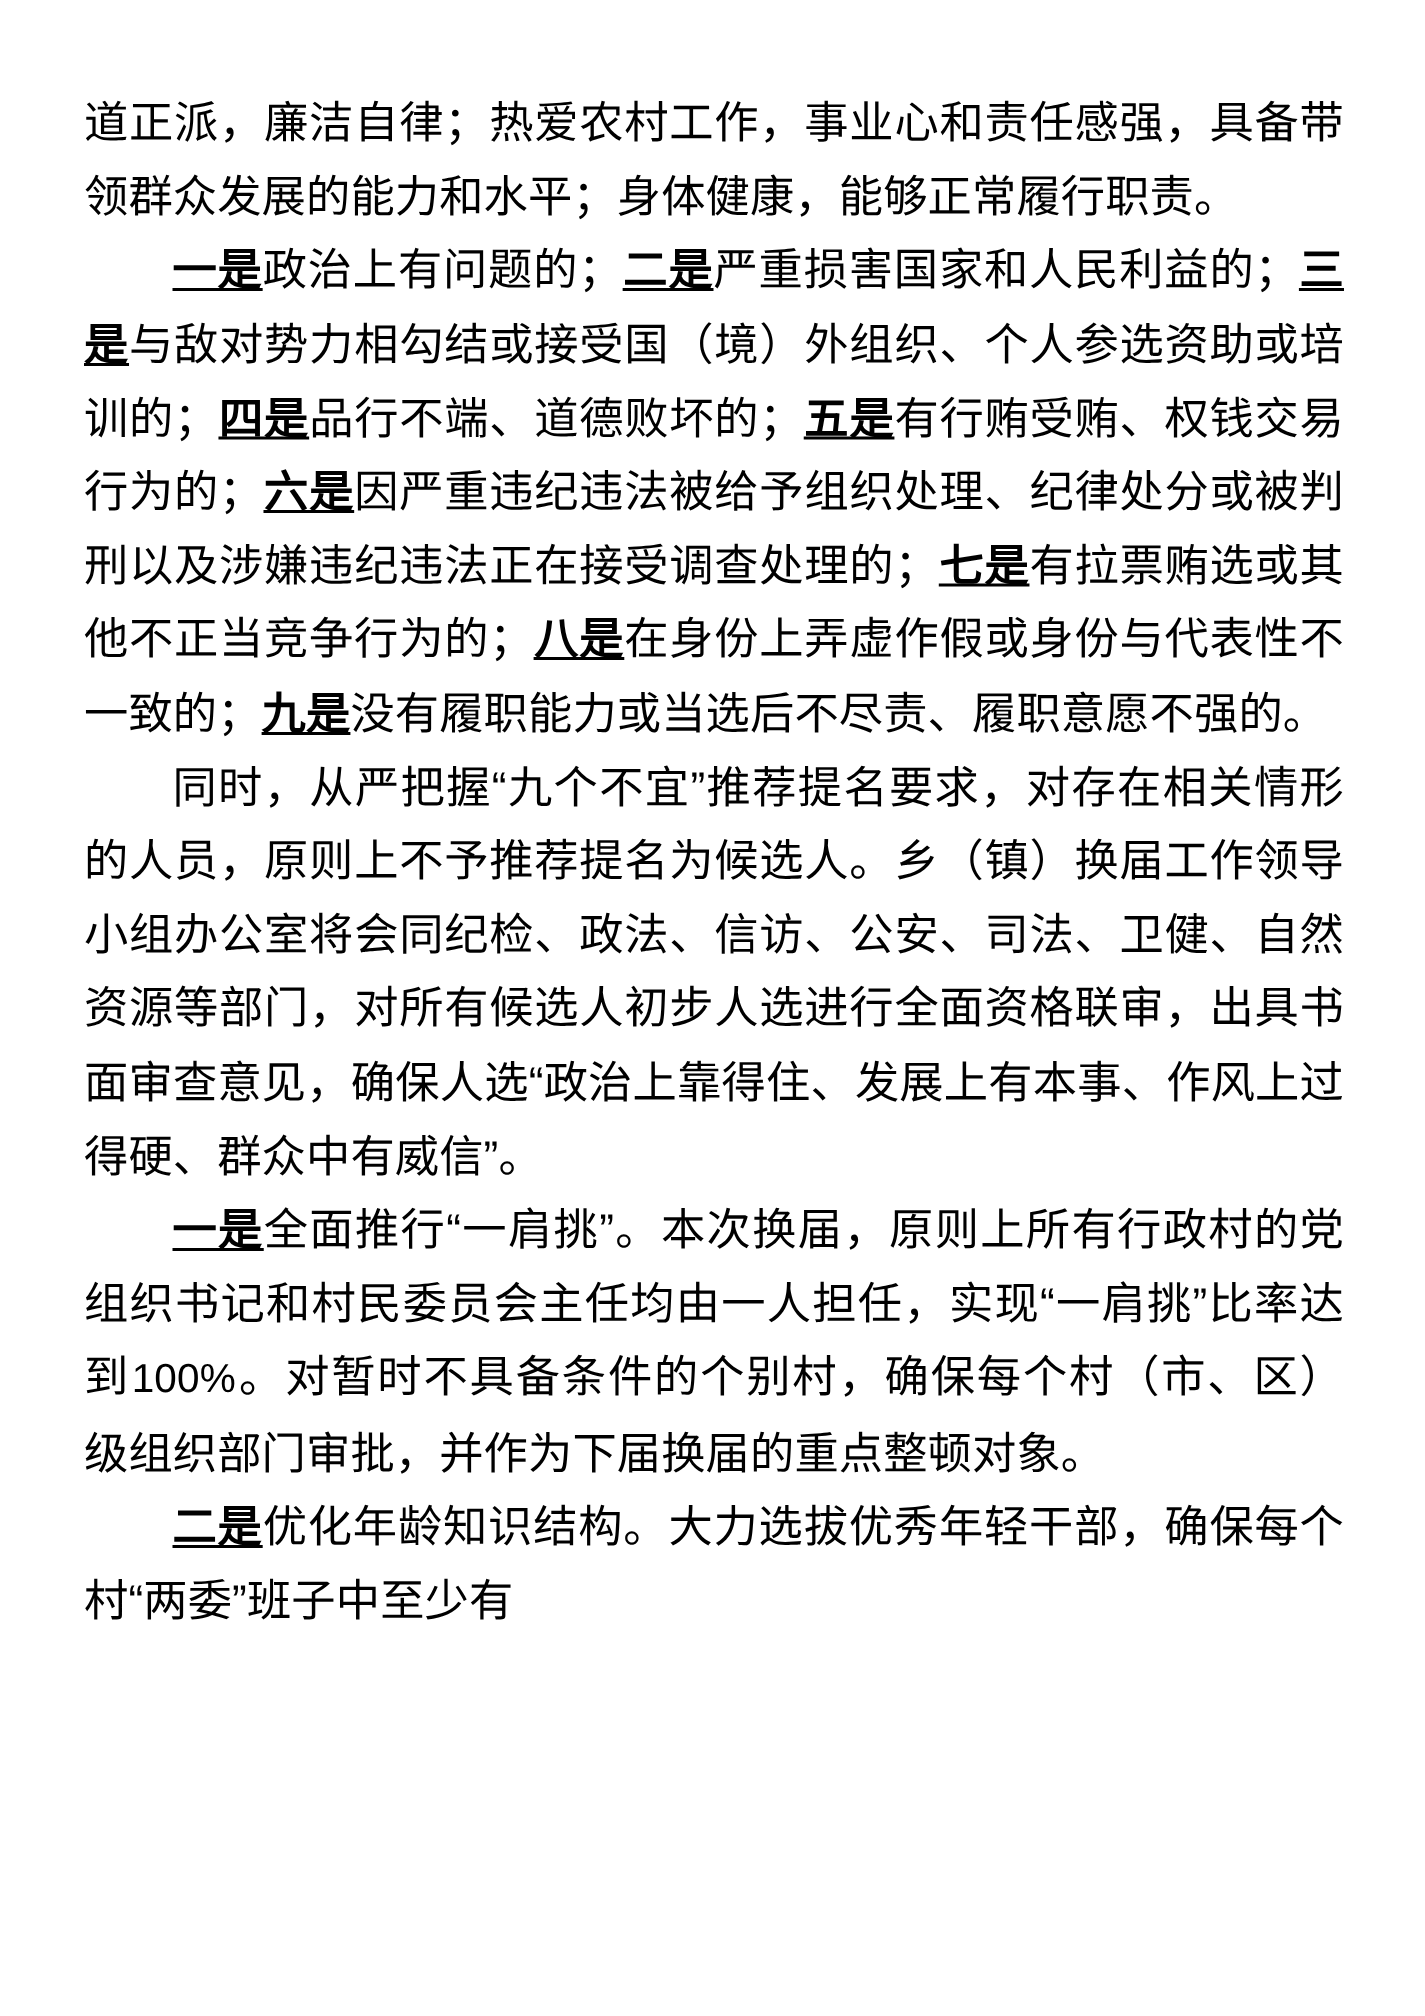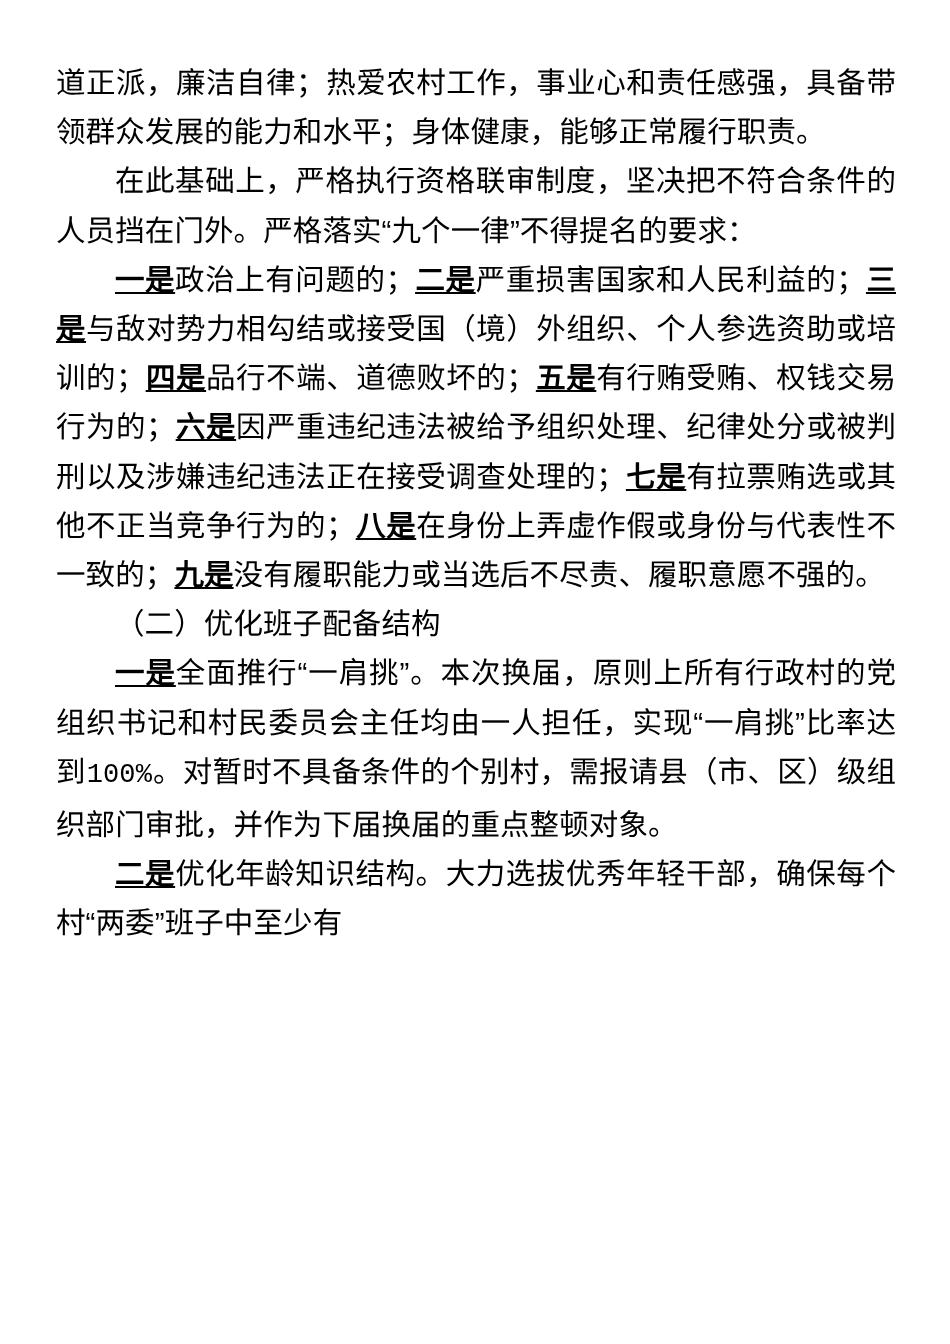--- a/index.html
+++ b/index.html
@@ -44,30 +44,29 @@
     text-indent: 2em;
     font-weight: 400;
   }
   .para b,
   .lead {
     font-weight: 700;
     text-decoration: underline;
   }
   
   .num {
-    font-family: Liberation Mono, monospace;
+    font-family: Liberation Sans, sans-serif;
     font-size: 27px;
     padding: 0 1px;
   }
 </style>
 </head>
 <body>
 
 <div class="page">
   <div class="text-block" id="text-block" style="color: rgb(0, 0, 0);">
       <p class="para"><span>道正派，廉洁自律；热爱农村工作，事业心和责任感强，具备带领群众发展的能力和水平；身体健康，能够正常履行职责。</span></p>
-      <p class="para indent"><span>在此基础上，严格执行资格联审制度，坚决把不符合条件的人员挡在门外。严格落实“九个一律”不得提名的要求：</span></p>
       <p class="para indent"><span class="lead">一是</span><span>政治上有问题的；</span><span class="lead">二是</span><span>严重损害国家和人民利益的；</span><span class="lead">三是</span><span>与敌对势力相勾结或接受国（境）外组织、个人参选资助或培训的；</span><span class="lead">四是</span><span>品行不端、道德败坏的；</span><span class="lead">五是</span><span>有行贿受贿、权钱交易行为的；</span><span class="lead">六是</span><span>因严重违纪违法被给予组织处理、纪律处分或被判刑以及涉嫌违纪违法正在接受调查处理的；</span><span class="lead">七是</span><span>有拉票贿选或其他不正当竞争行为的；</span><span class="lead">八是</span><span>在身份上弄虚作假或身份与代表性不一致的；</span><span class="lead">九是</span><span>没有履职能力或当选后不尽责、履职意愿不强的。</span></p>
-      <p class="para indent heading"><span>（二）优化班子配备结构</span></p>
-      <p class="para indent"><span class="lead">一是</span><span>全面推行“一肩挑”。本次换届，原则上所有行政村的党组织书记和村民委员会主任均由一人担任，实现“一肩挑”比率达到</span><span class="num">100%</span><span>。对暂时不具备条件的个别村，需报请县（市、区）级组织部门审批，并作为下届换届的重点整顿对象。</span></p>
+      <p class="para indent"><span>同时，从严把握“九个不宜”推荐提名要求，对存在相关情形的人员，原则上不予推荐提名为候选人。乡（镇）换届工作领导小组办公室将会同纪检、政法、信访、公安、司法、卫健、自然资源等部门，对所有候选人初步人选进行全面资格联审，出具书面审查意见，确保人选“政治上靠得住、发展上有本事、作风上过得硬、群众中有威信”。</span></p>
+      <p class="para indent"><span class="lead">一是</span><span>全面推行“一肩挑”。本次换届，原则上所有行政村的党组织书记和村民委员会主任均由一人担任，实现“一肩挑”比率达到</span><span class="num">100%</span><span>。对暂时不具备条件的个别村，确保每个村（市、区）级组织部门审批，并作为下届换届的重点整顿对象。</span></p>
       <p class="para indent"><span class="lead">二是</span><span>优化年龄知识结构。大力选拔优秀年轻干部，确保每个村“两委”班子中至少有</span></p>
     </div>
 </div>
 
 </body></html>

